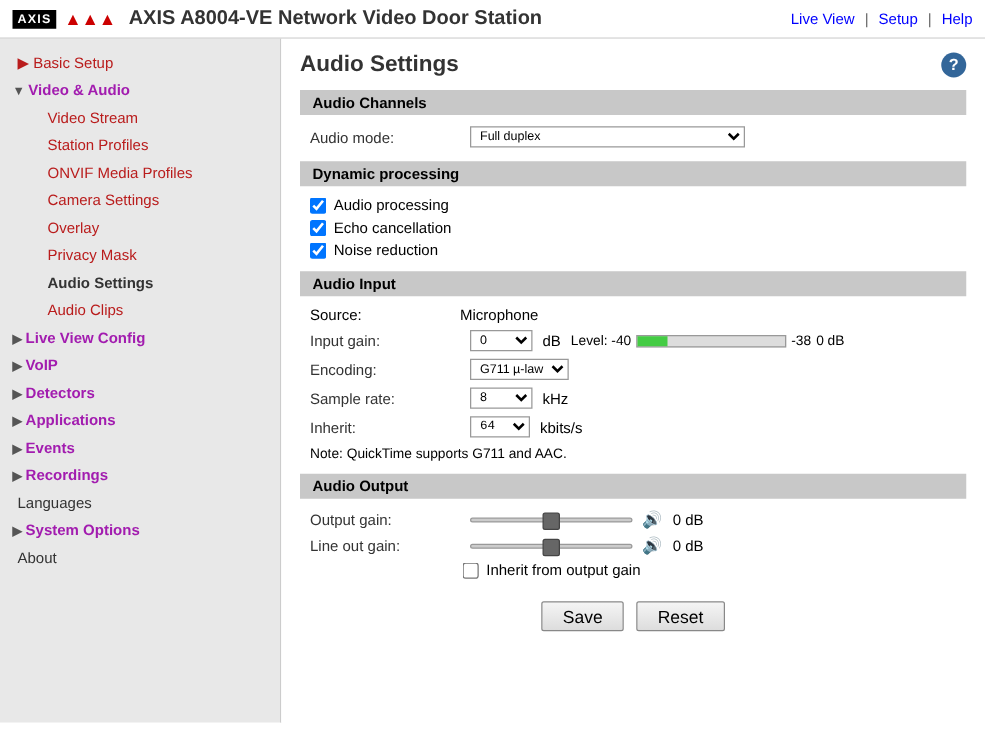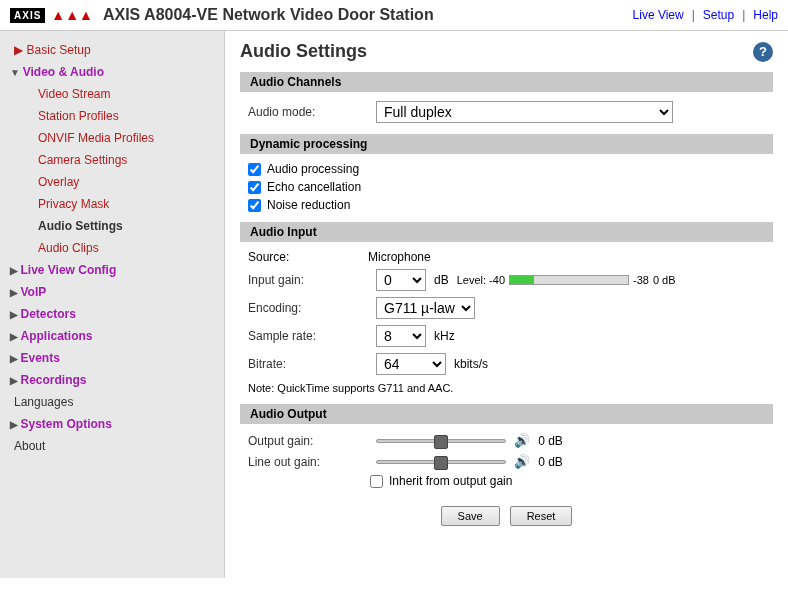--- a/index.html
+++ b/index.html
@@ -103,21 +103,21 @@
     .form-row {
       display: flex;
       align-items: center;
       padding: 3px 8px;
       gap: 8px;
       font-size: 12px;
     }
     .form-label { min-width: 120px; color: #333; }
 
     select {
-      font-size: 14px;
+      font-size: 10px;
       padding: 1px 3px;
       border: 1px solid #999;
       background: #fff;
     }
 
     input[type="checkbox"] { margin-right: 6px; }
 
     .checkbox-row {
       display: flex;
       align-items: center;
@@ -168,21 +168,21 @@
       position: absolute;
       top: -5px;
       left: 50%;
       transform: translateX(-50%);
     }
     .speaker-icon { font-size: 13px; }
 
     
     .btn {
       padding: 3px 16px;
-      font-size: 11px;
+      font-size: 14px;
       border: 1px solid #888;
       background: linear-gradient(to bottom, #f5f5f5, #ddd);
       cursor: pointer;
       border-radius: 2px;
     }
 
     .note-text { font-size: 11px; padding: 2px 8px; margin-top: 2px; }
 
     .section-content { margin-bottom: 8px; }
 
@@ -312,22 +312,22 @@
         </select>
       </div>
       <div class="form-row">
         <span class="form-label">Sample rate:</span>
         <select style="width:50px;">
           <option>8</option><option>16</option>
         </select>
         <span>kHz</span>
       </div>
       <div class="form-row">
-        <span class="form-label">Bitrate:</span>
-        <select style="width:70px;">
+        <span class="form-label">Inherit:</span>
+        <select style="width:48px;font-family:Liberation Mono, monospace;">
           <option>8</option><option>16</option><option>24</option><option>32</option><option>48</option><option selected="">64</option>
         </select>
         <span>kbits/s</span>
       </div>
       <div class="note-text">Note: QuickTime supports G711 and AAC.</div>
     </div>
 
     <div class="section-content">
       <div class="section-header">Audio Output</div>
       <div class="form-row">

